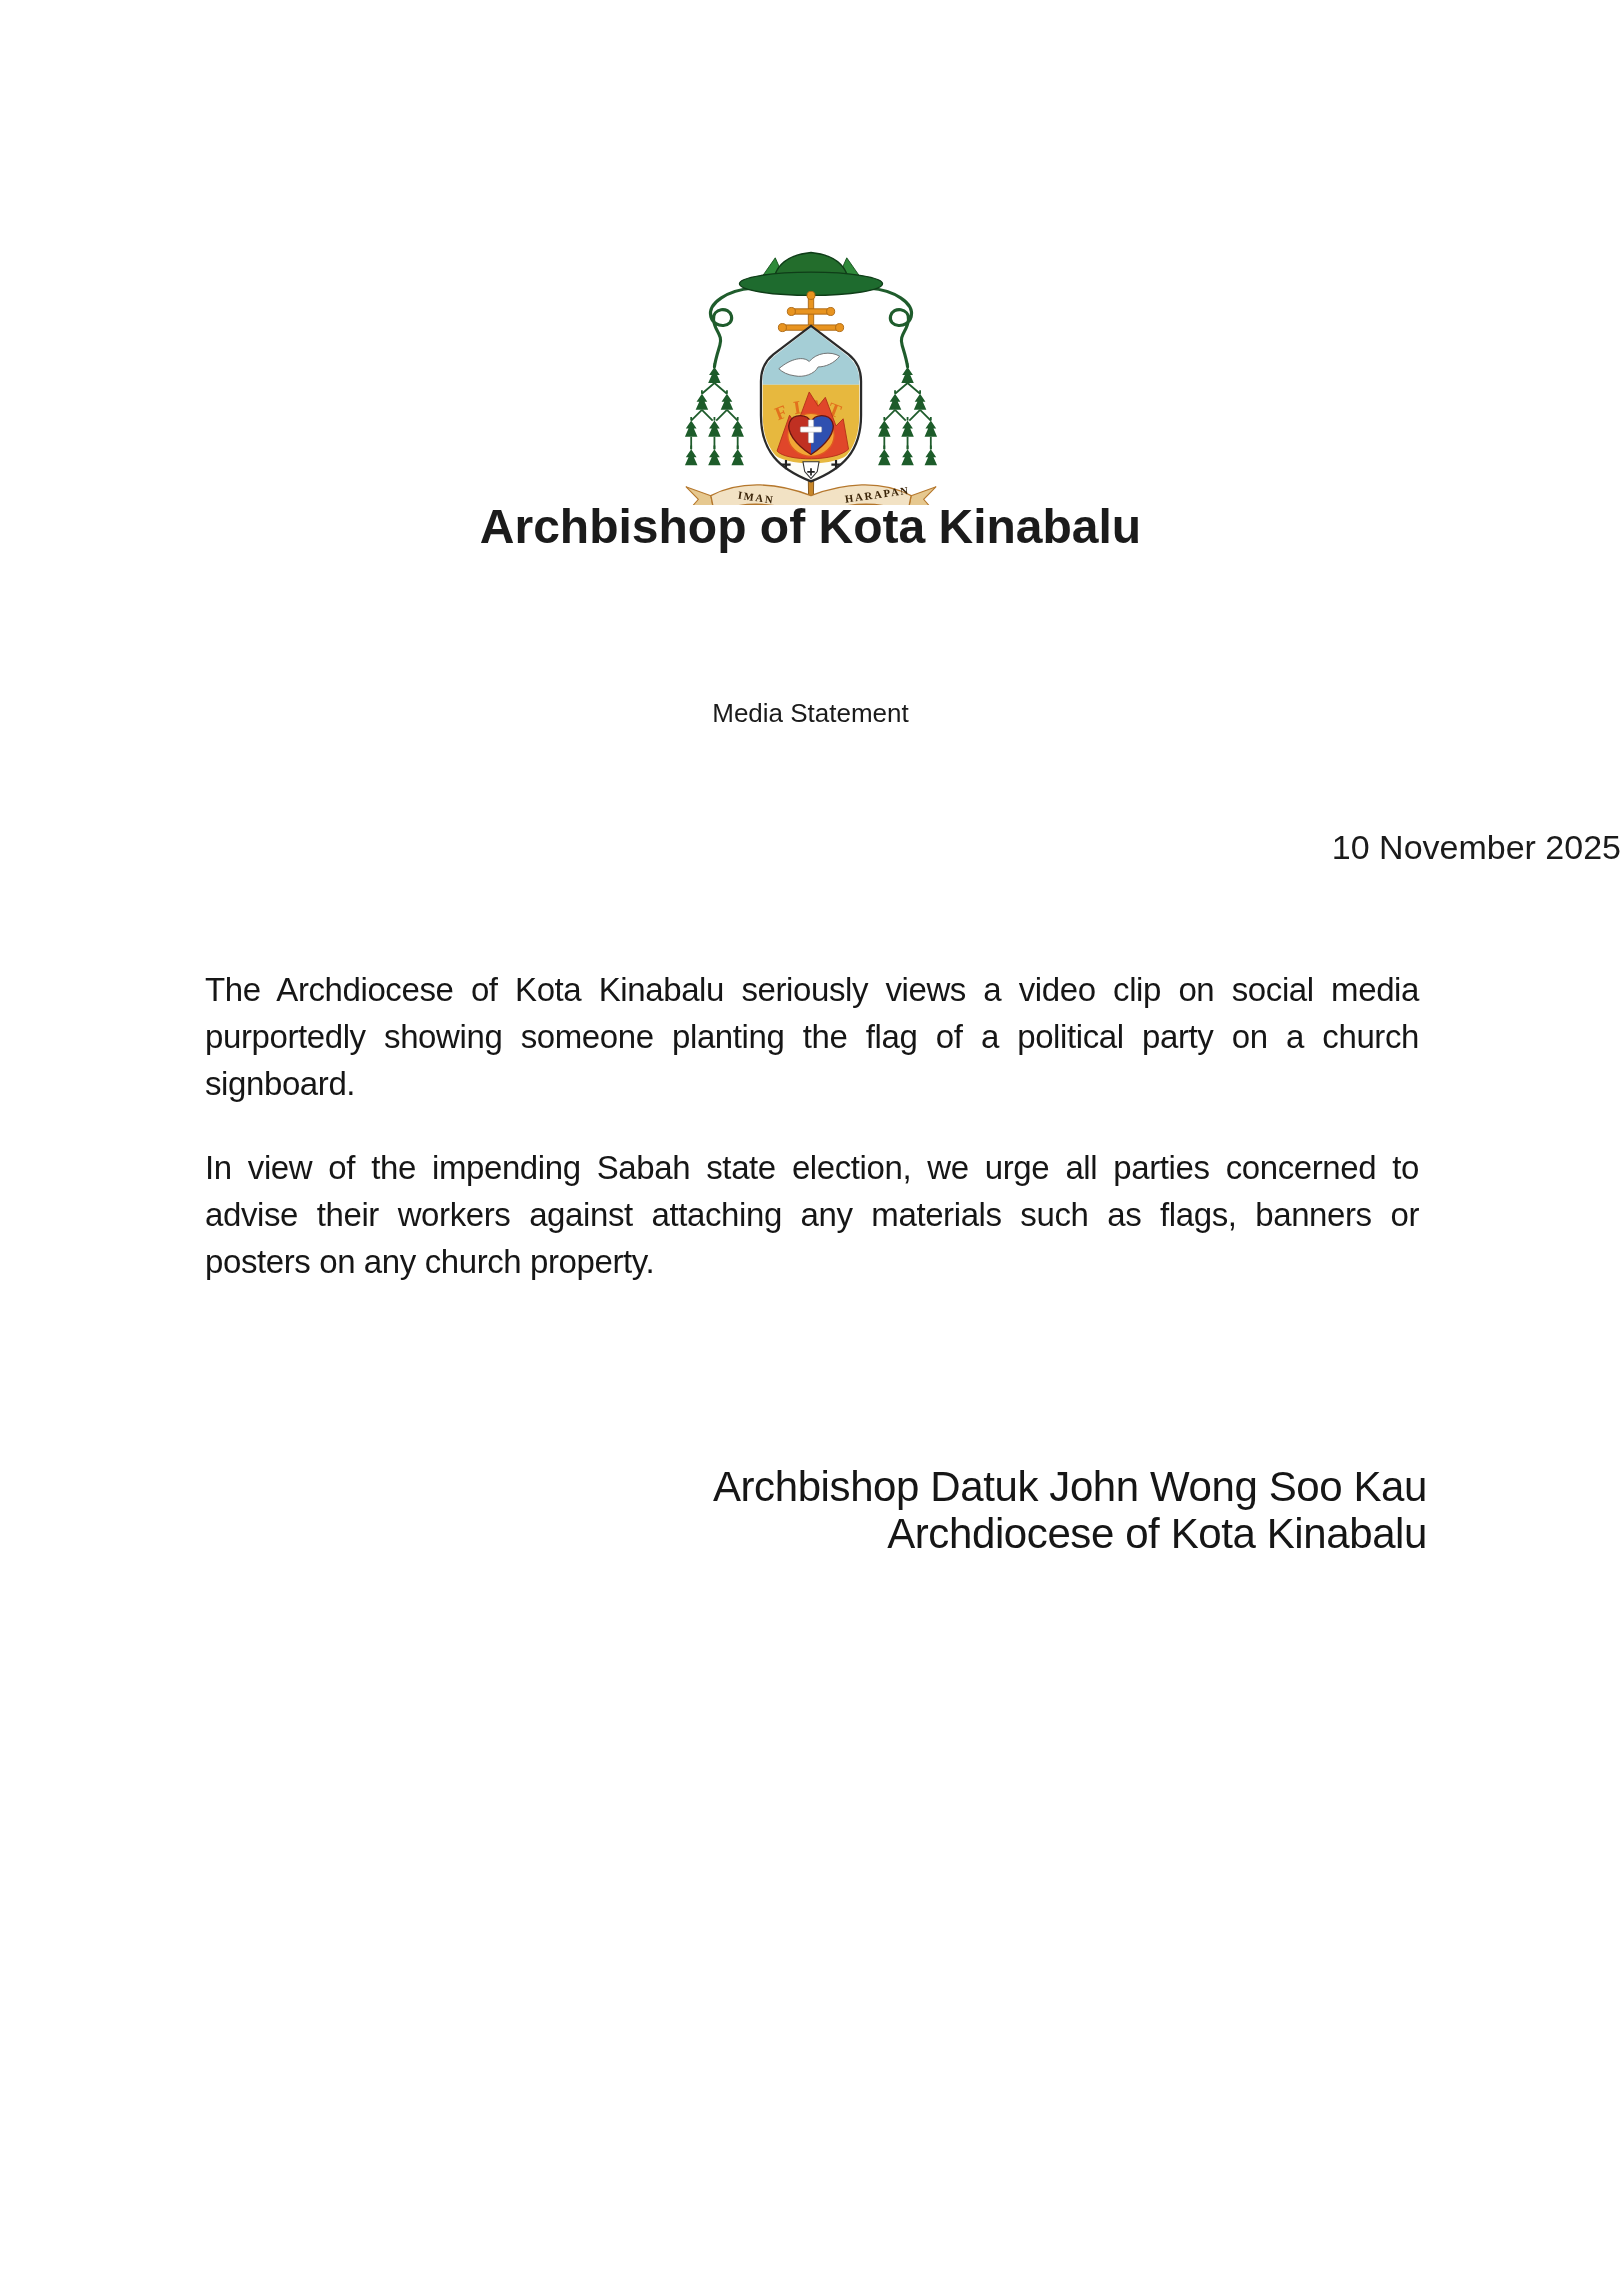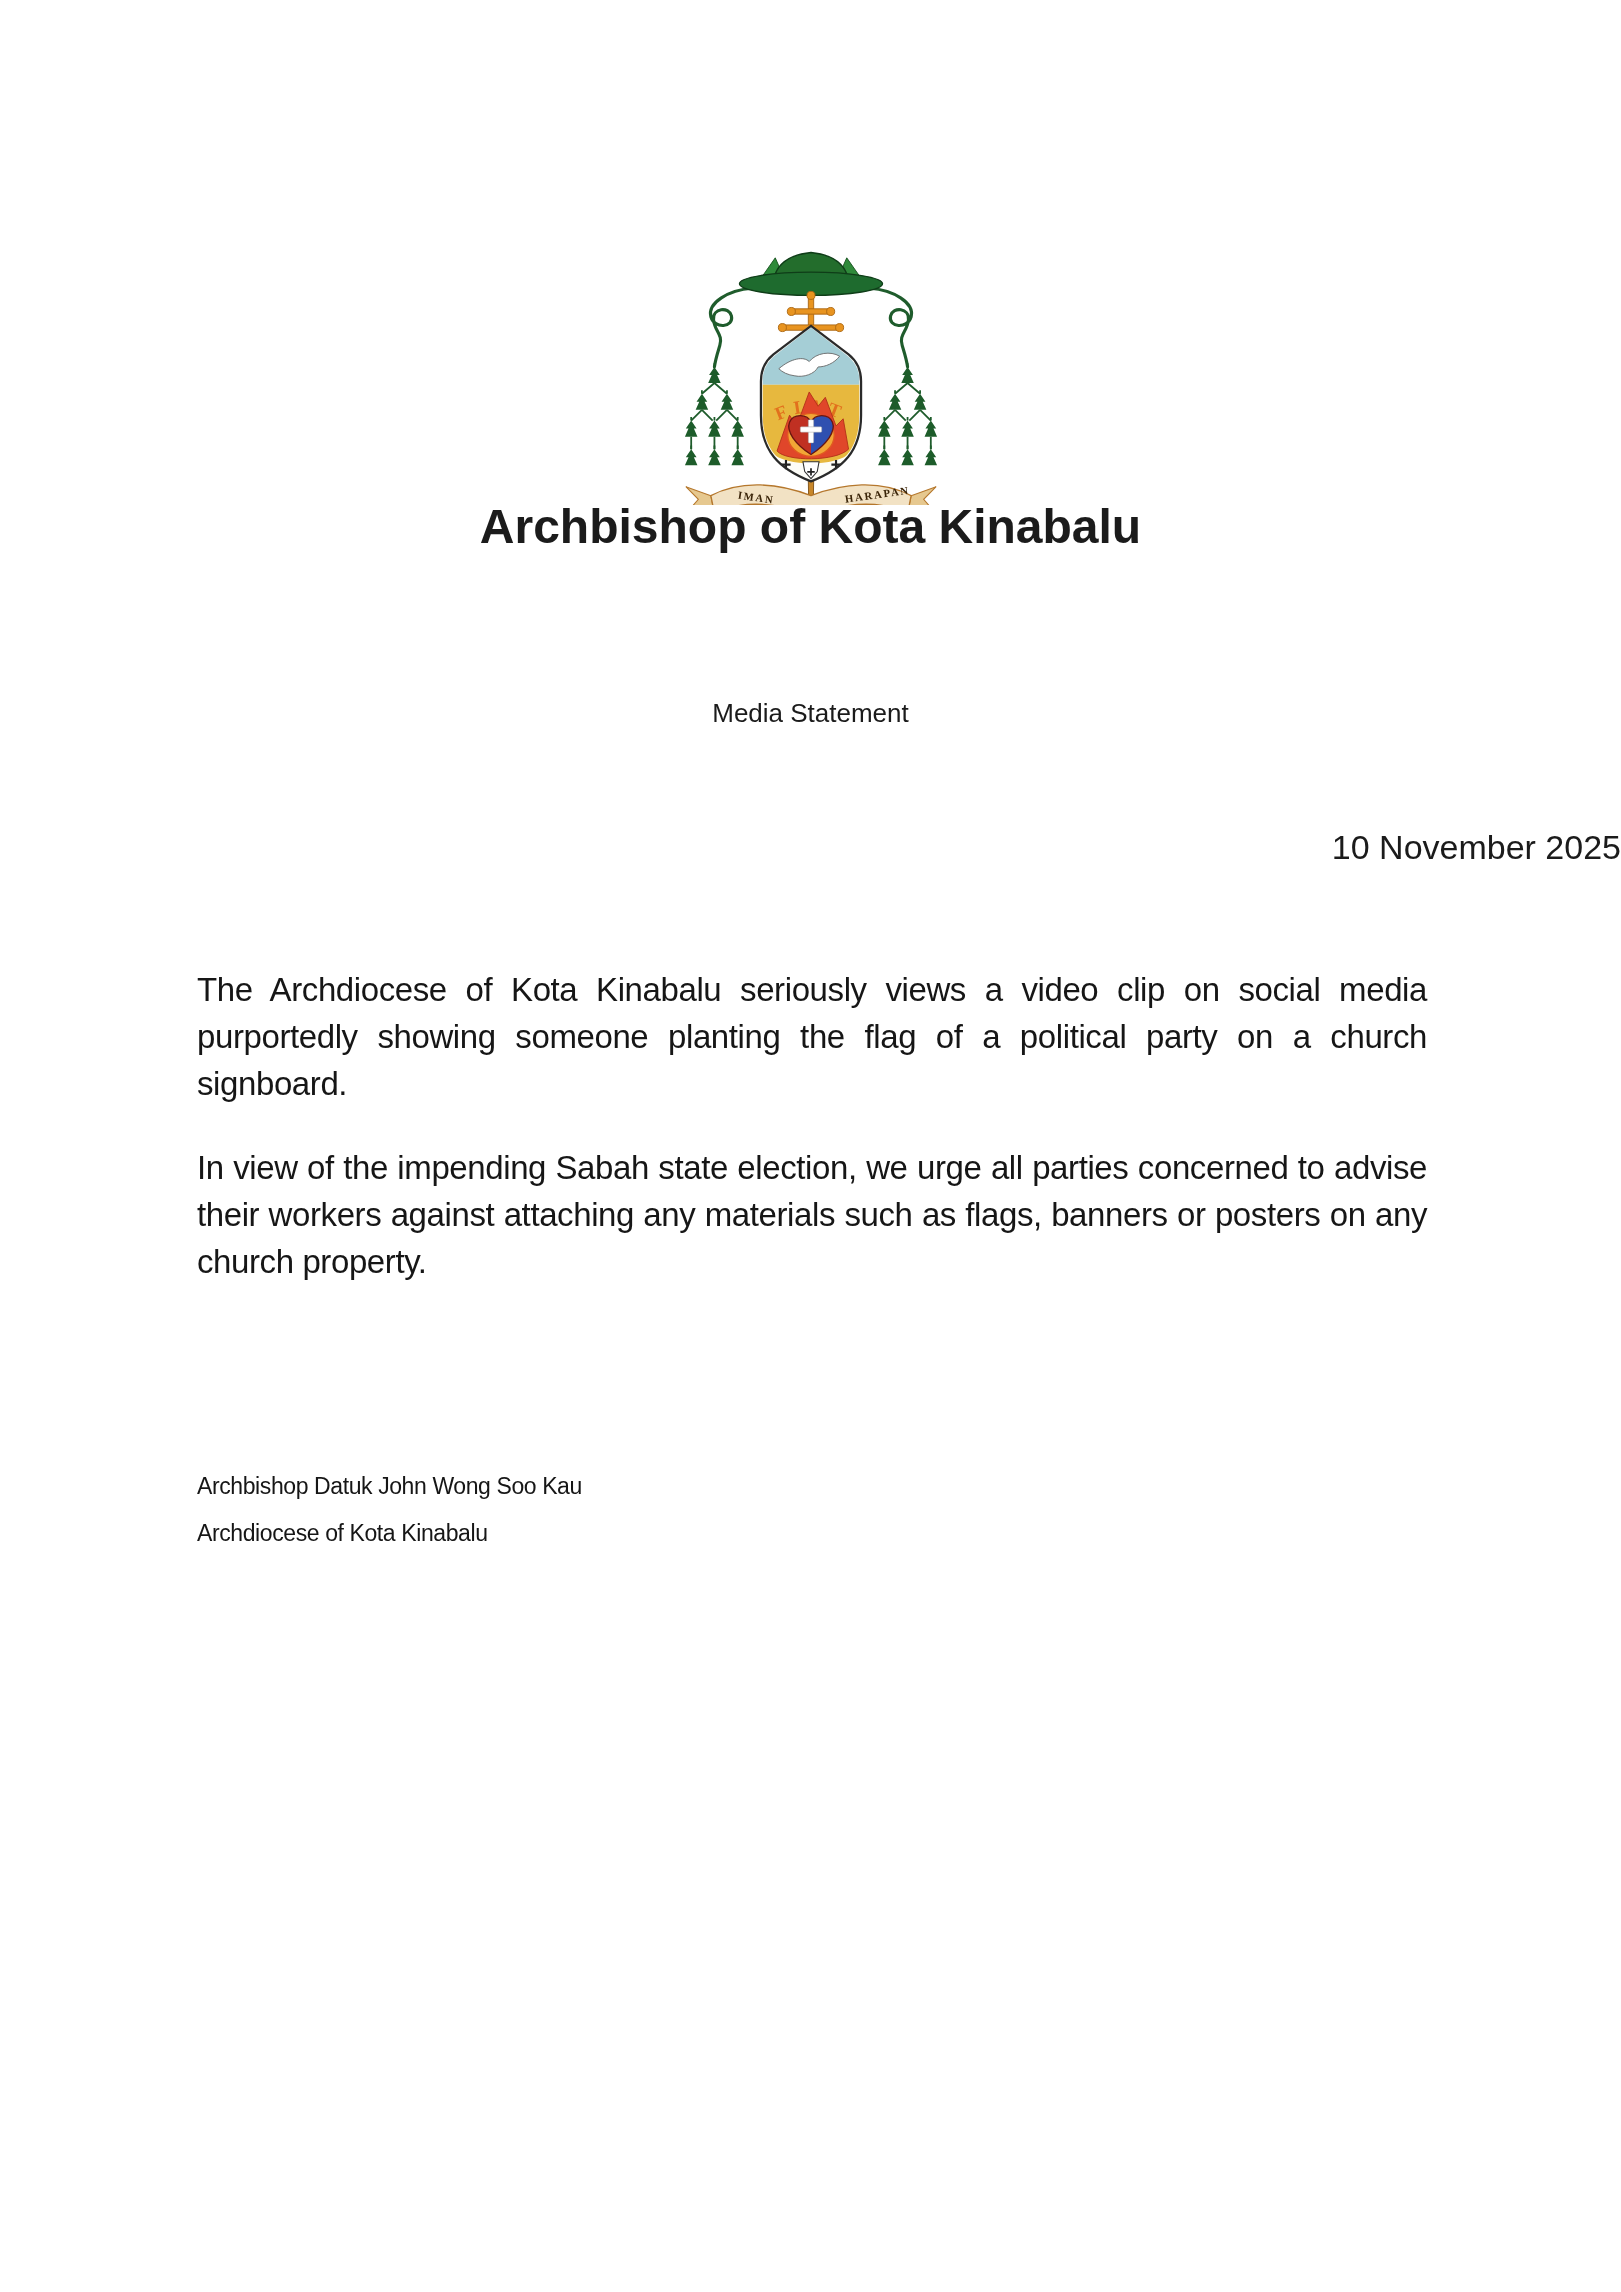--- a/index.html
+++ b/index.html
@@ -29,26 +29,26 @@
     margin: 95px 0 0 0;
     font-size: 34px; line-height: 39px; font-weight: 400;
     text-align: right;
   }
 
   .textblock {
     margin: 99px 194px 0 197px;
     font-size: 33px; line-height: 47px; letter-spacing: -0.4px;
     color: #161616;
   }
-  p.para { margin: 0; text-align: justify; }
+  p.para { margin: 8px; text-align: justify; }
   p.para.p2 { margin-top: 48px; }
   p.para.p3 { margin-top: 37px; }
 
   .signature { margin-top: 178px; }
-  .signature div { font-size: 23px; line-height: 47px; }
+  .signature div { font-size: 42px; line-height: 47px; text-align: right; }
 
   
   .cord { stroke: #1f5c2c; stroke-width: 3.5; fill: none; stroke-linecap: round; }
   .cline { stroke: #1f5c2c; stroke-width: 2; }
   .fiat { font-family: "Liberation Serif", serif; font-weight: 700; font-size: 21px; letter-spacing: 7px; }
   .bannerword { font-family: "Liberation Serif", serif; font-weight: 700; font-size: 12px; fill: #3a2408; letter-spacing: 2px; }
 </style>
 </head>
 <body>
 

